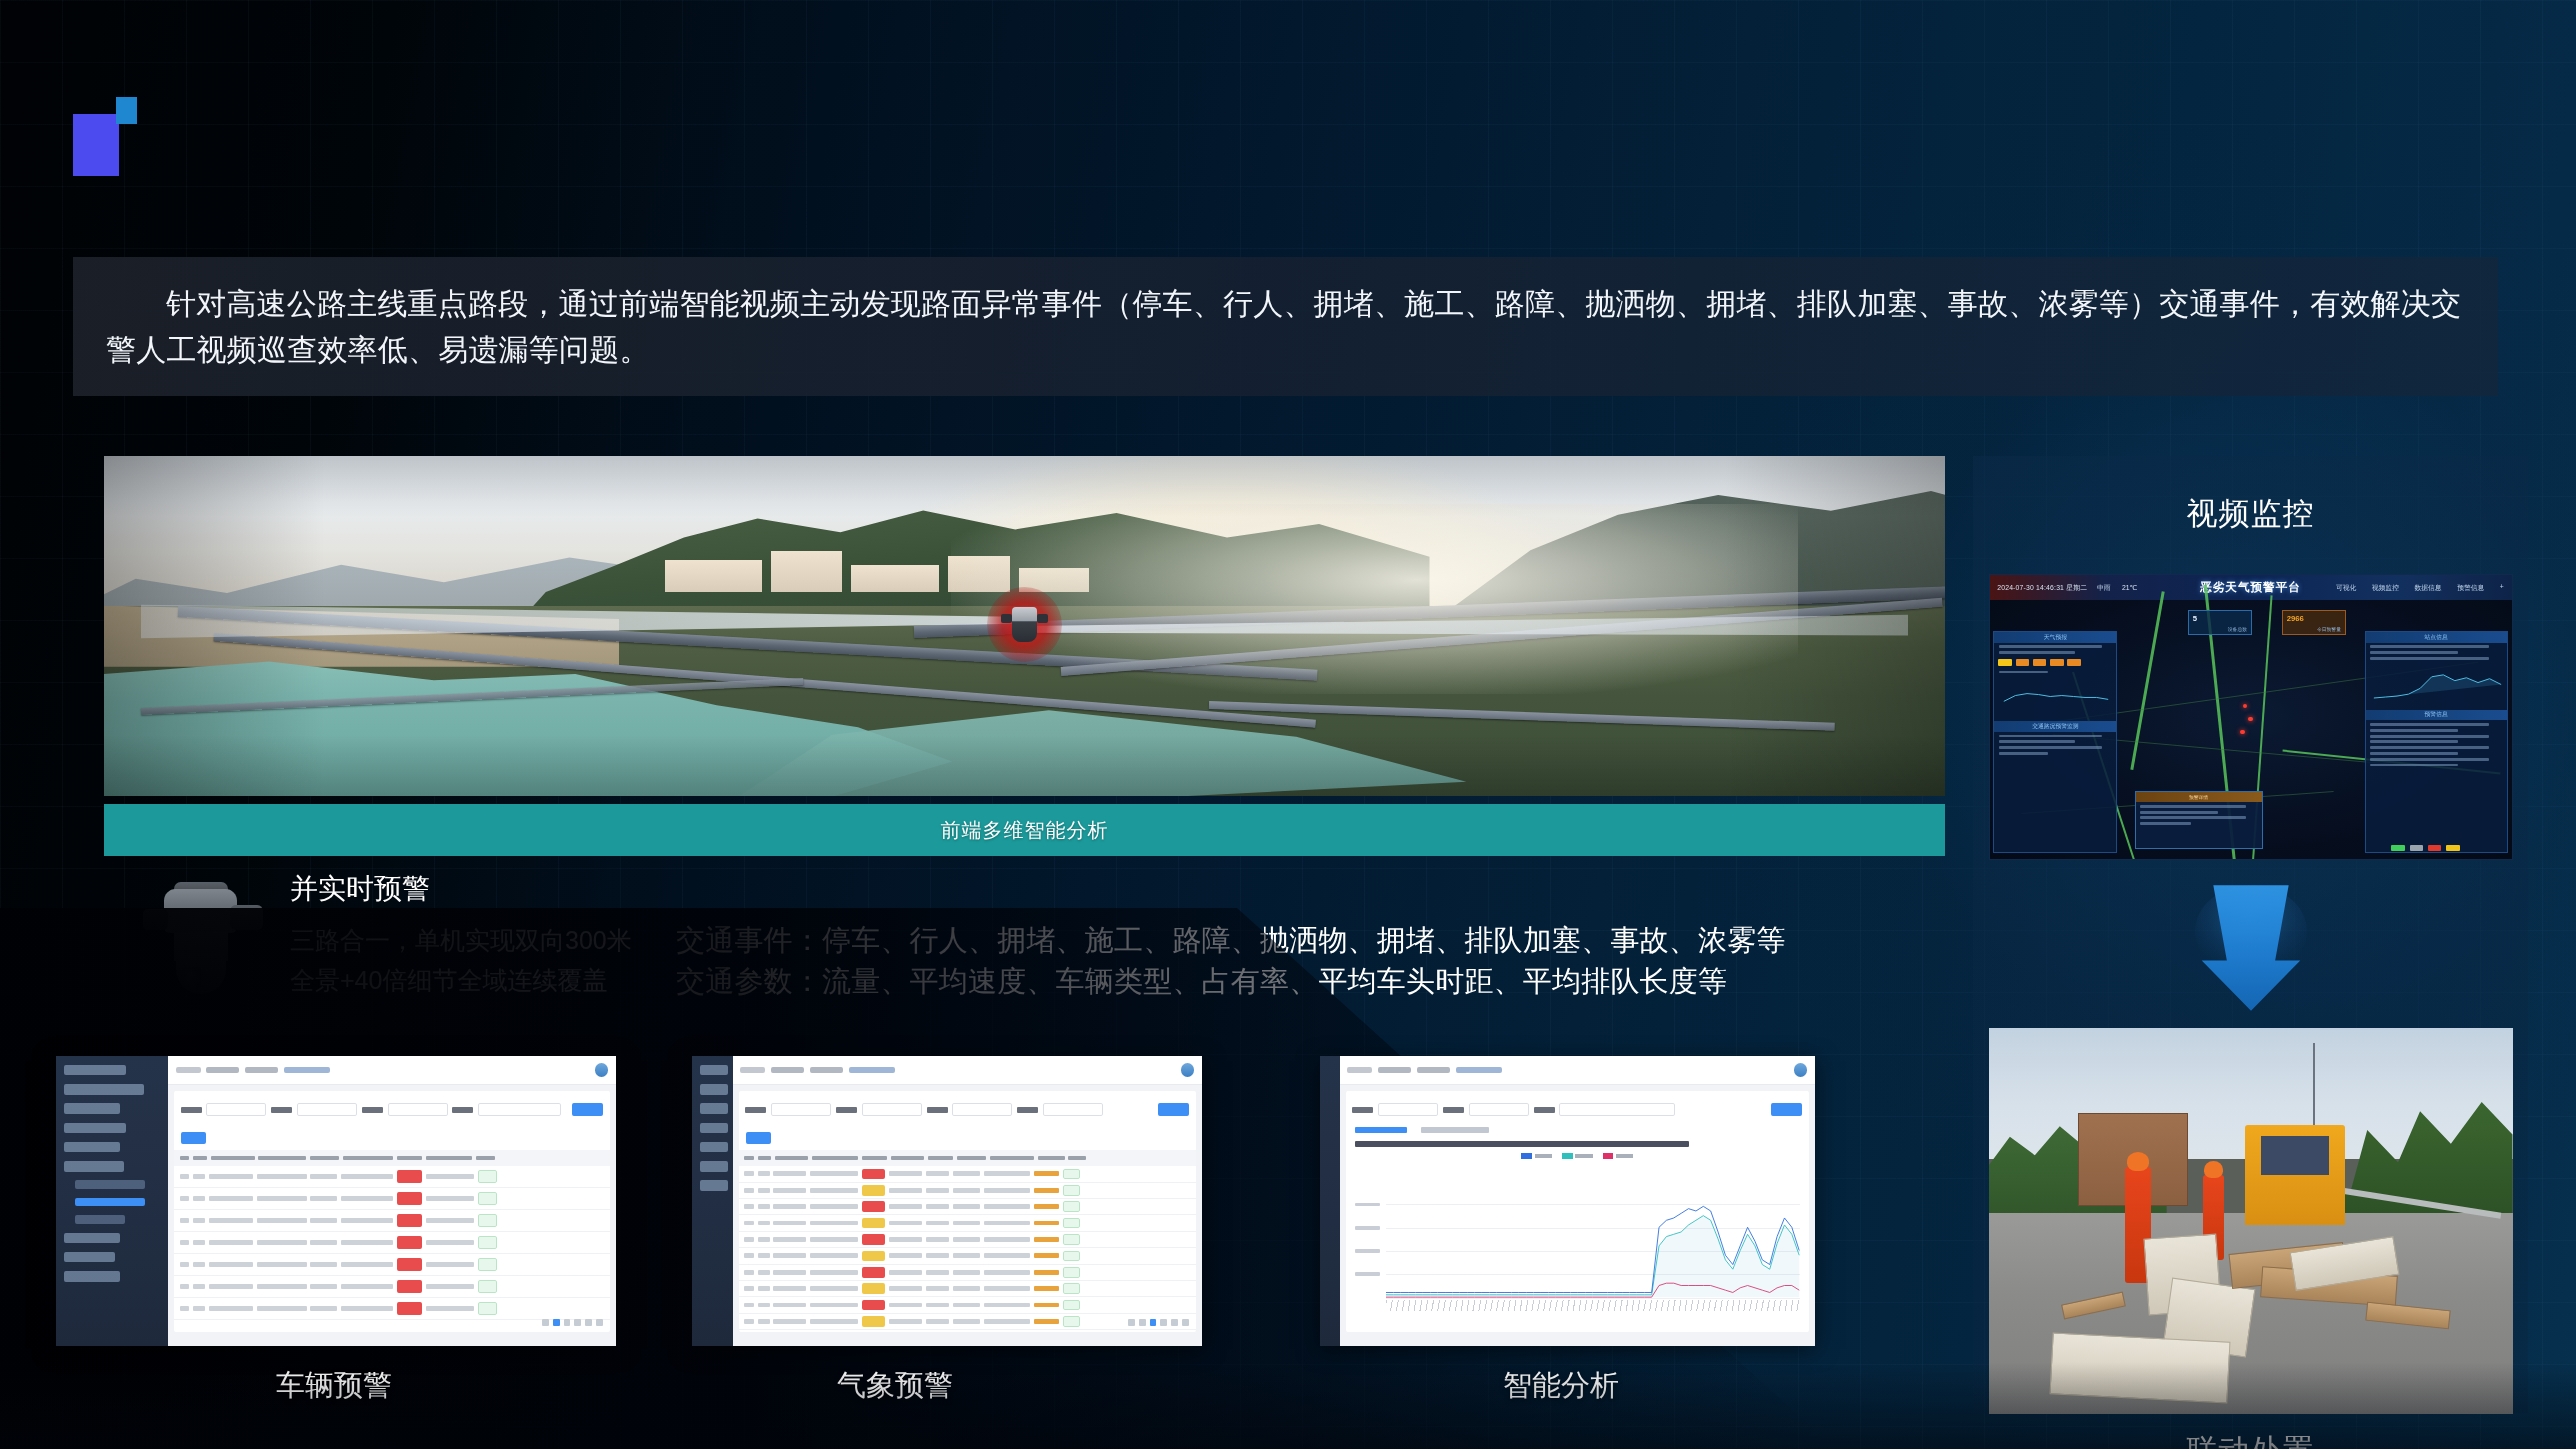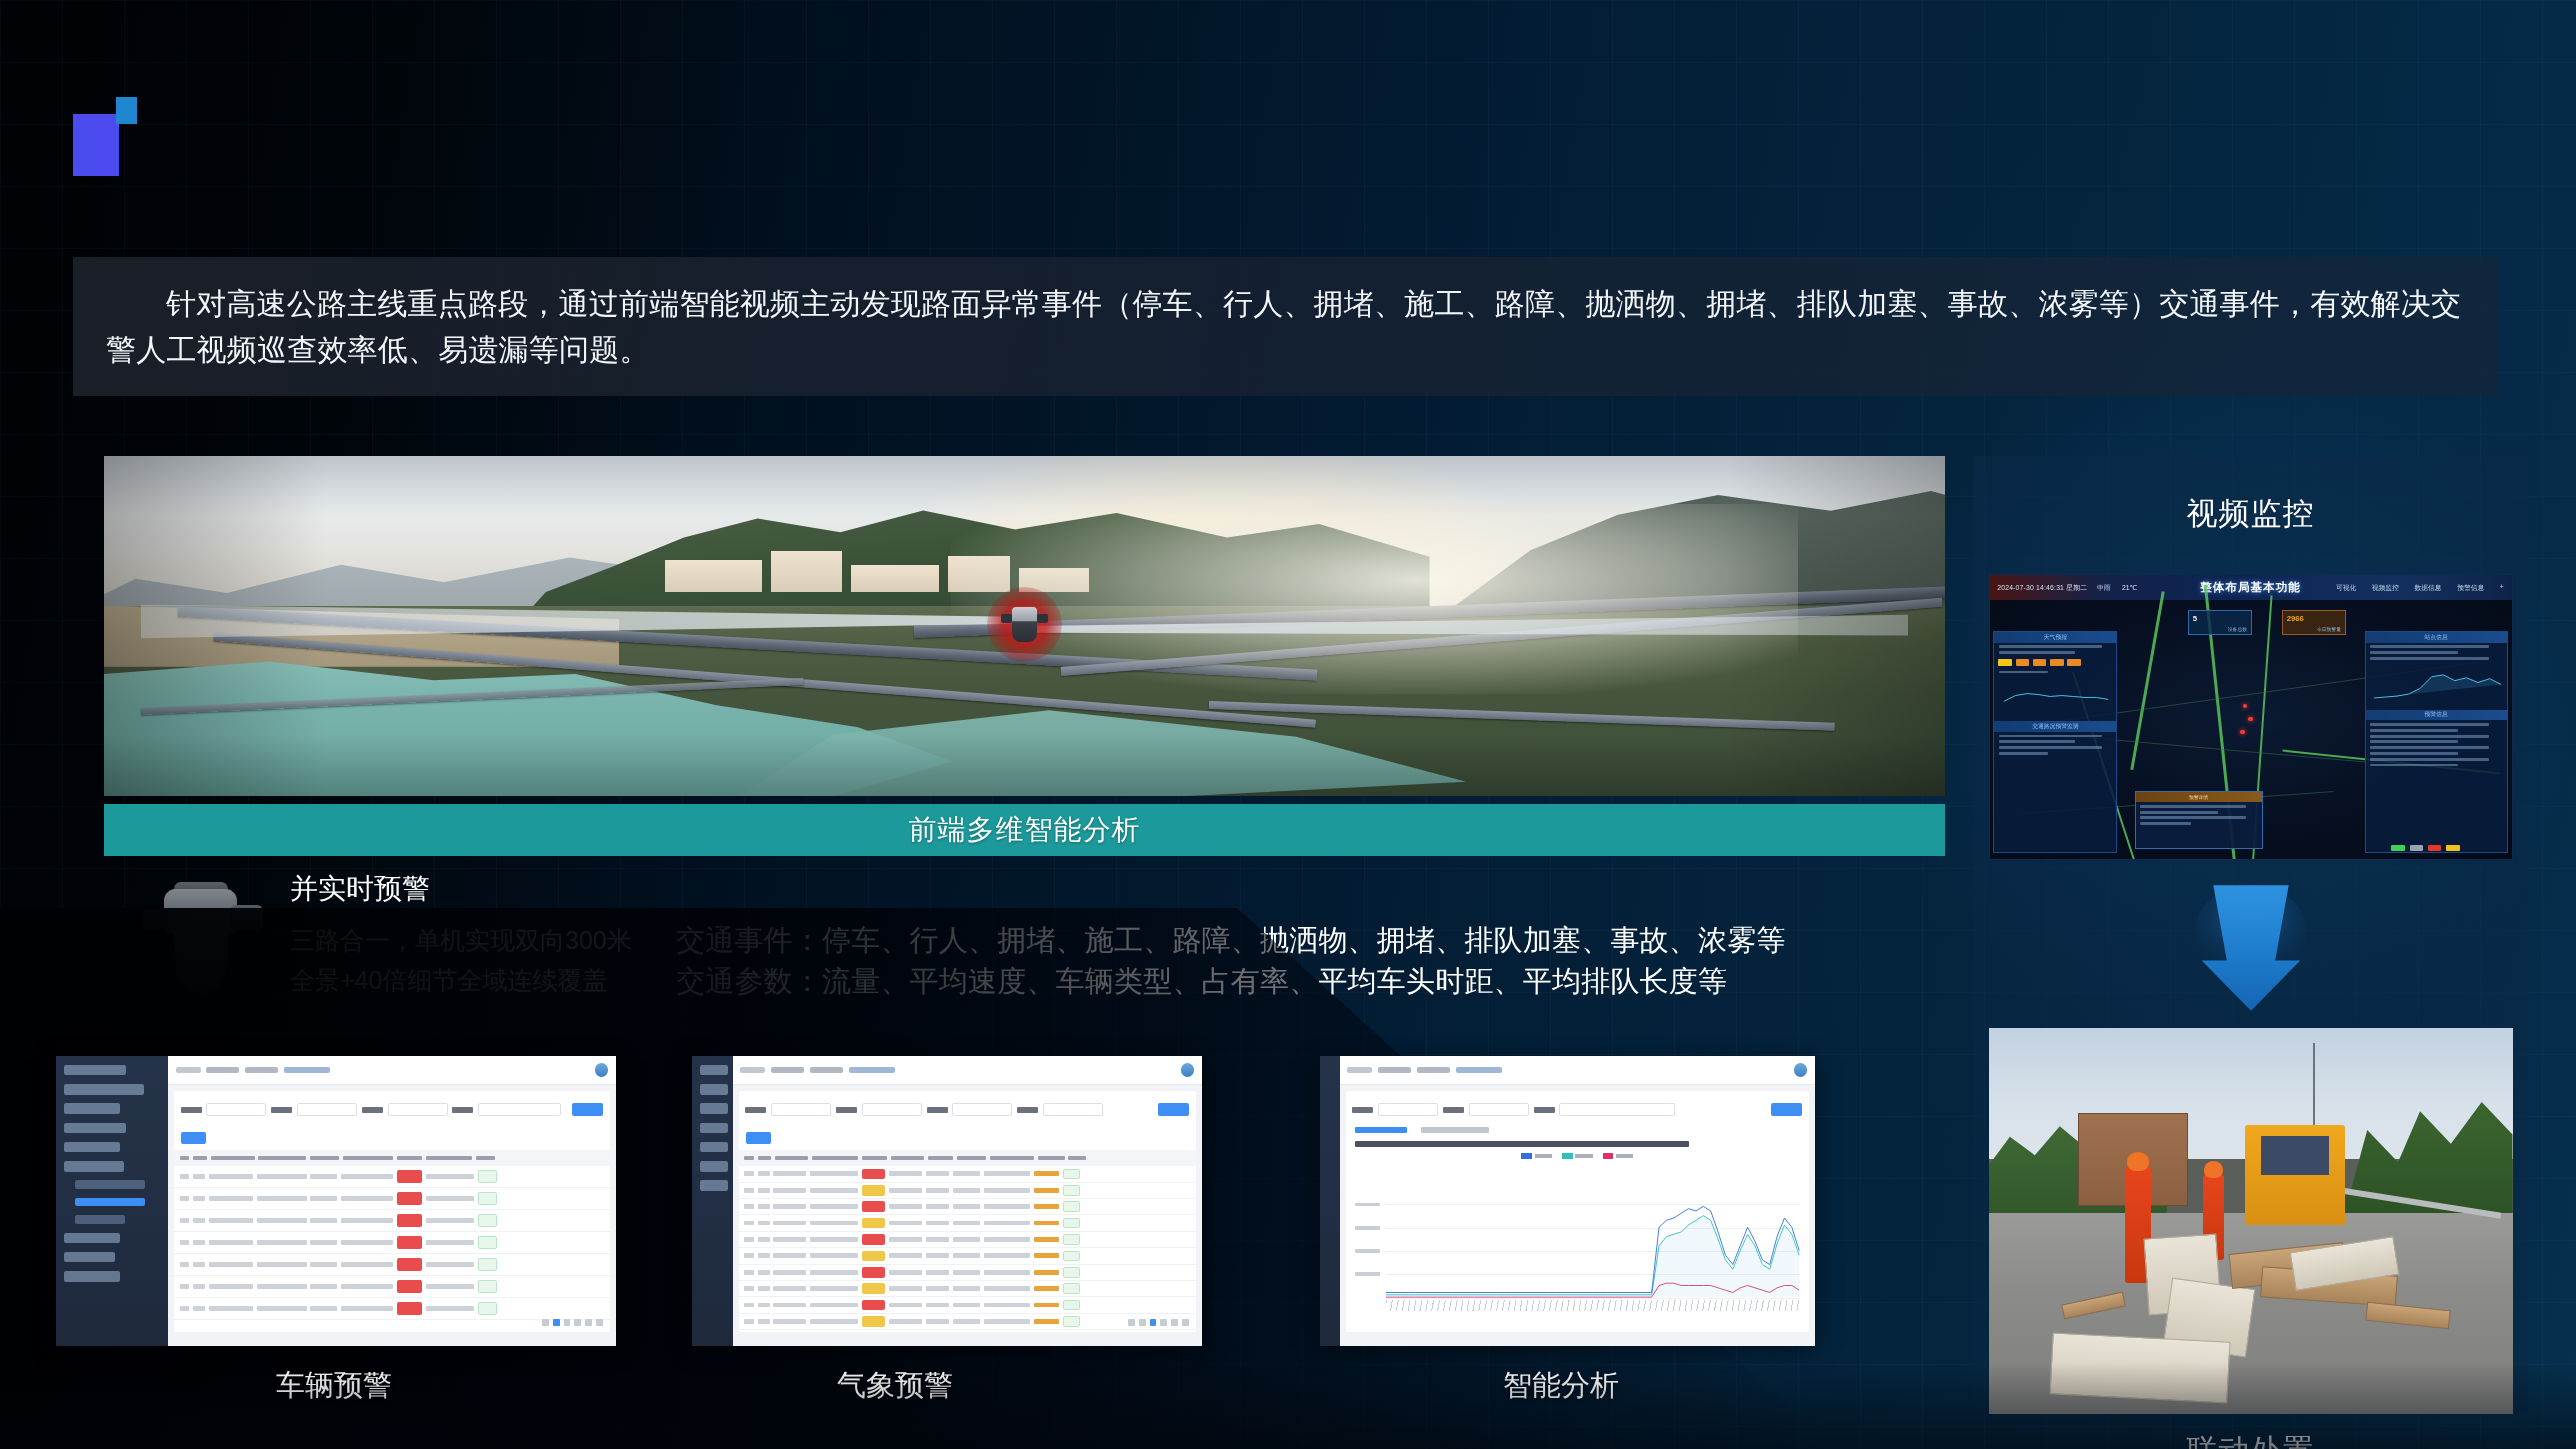--- a/index.html
+++ b/index.html
@@ -170,21 +170,21 @@
     background:#2e3238; border-radius:1.9px;
   }
 
   
   #hero-banner {
     position:absolute; left:104px; top:804px; width:1841px; height:52px;
     background:#1c9a9b;
     display:flex; align-items:center; justify-content:center;
   }
   #hero-banner-text {
-    color:#ffffff; font-size:28px; letter-spacing:1px;
+    color:#ffffff; font-size:20px; letter-spacing:1px;
     text-shadow:0 1px 2.9px rgba(0,0,0,0.35);
   }
 
   
   #device-block { position:absolute; left:143px; top:868px; display:flex; }
   #device-photo {
     width:120px; height:129px; position:relative; flex:0 0 auto;
   }
   .dev-head {
     position:absolute; left:21px; top:21px; width:73px; height:44px;
@@ -875,21 +875,21 @@
   <div class="caption" id="cap3">智能分析</div>
 
   <div id="right-panel">
     <div id="rp-title">视频监控</div>
 
     <div id="dash">
       <div class="dash-header">
         <span class="dash-time">2024-07-30 14:46:31 星期二</span>
         <span class="dash-weather">中雨</span>
         <span class="dash-temp">21℃</span>
-        <span class="dash-brand">整体布局基本功能</span>
+        <span class="dash-brand">恶劣天气预警平台</span>
         <span class="dash-nav">
           <b>可视化</b>
           <b>视频监控</b>
           <b>数据信息</b>
           <b>预警信息</b>
           <b>+</b>
         </span>
       </div>
 
       <div class="dash-map">

